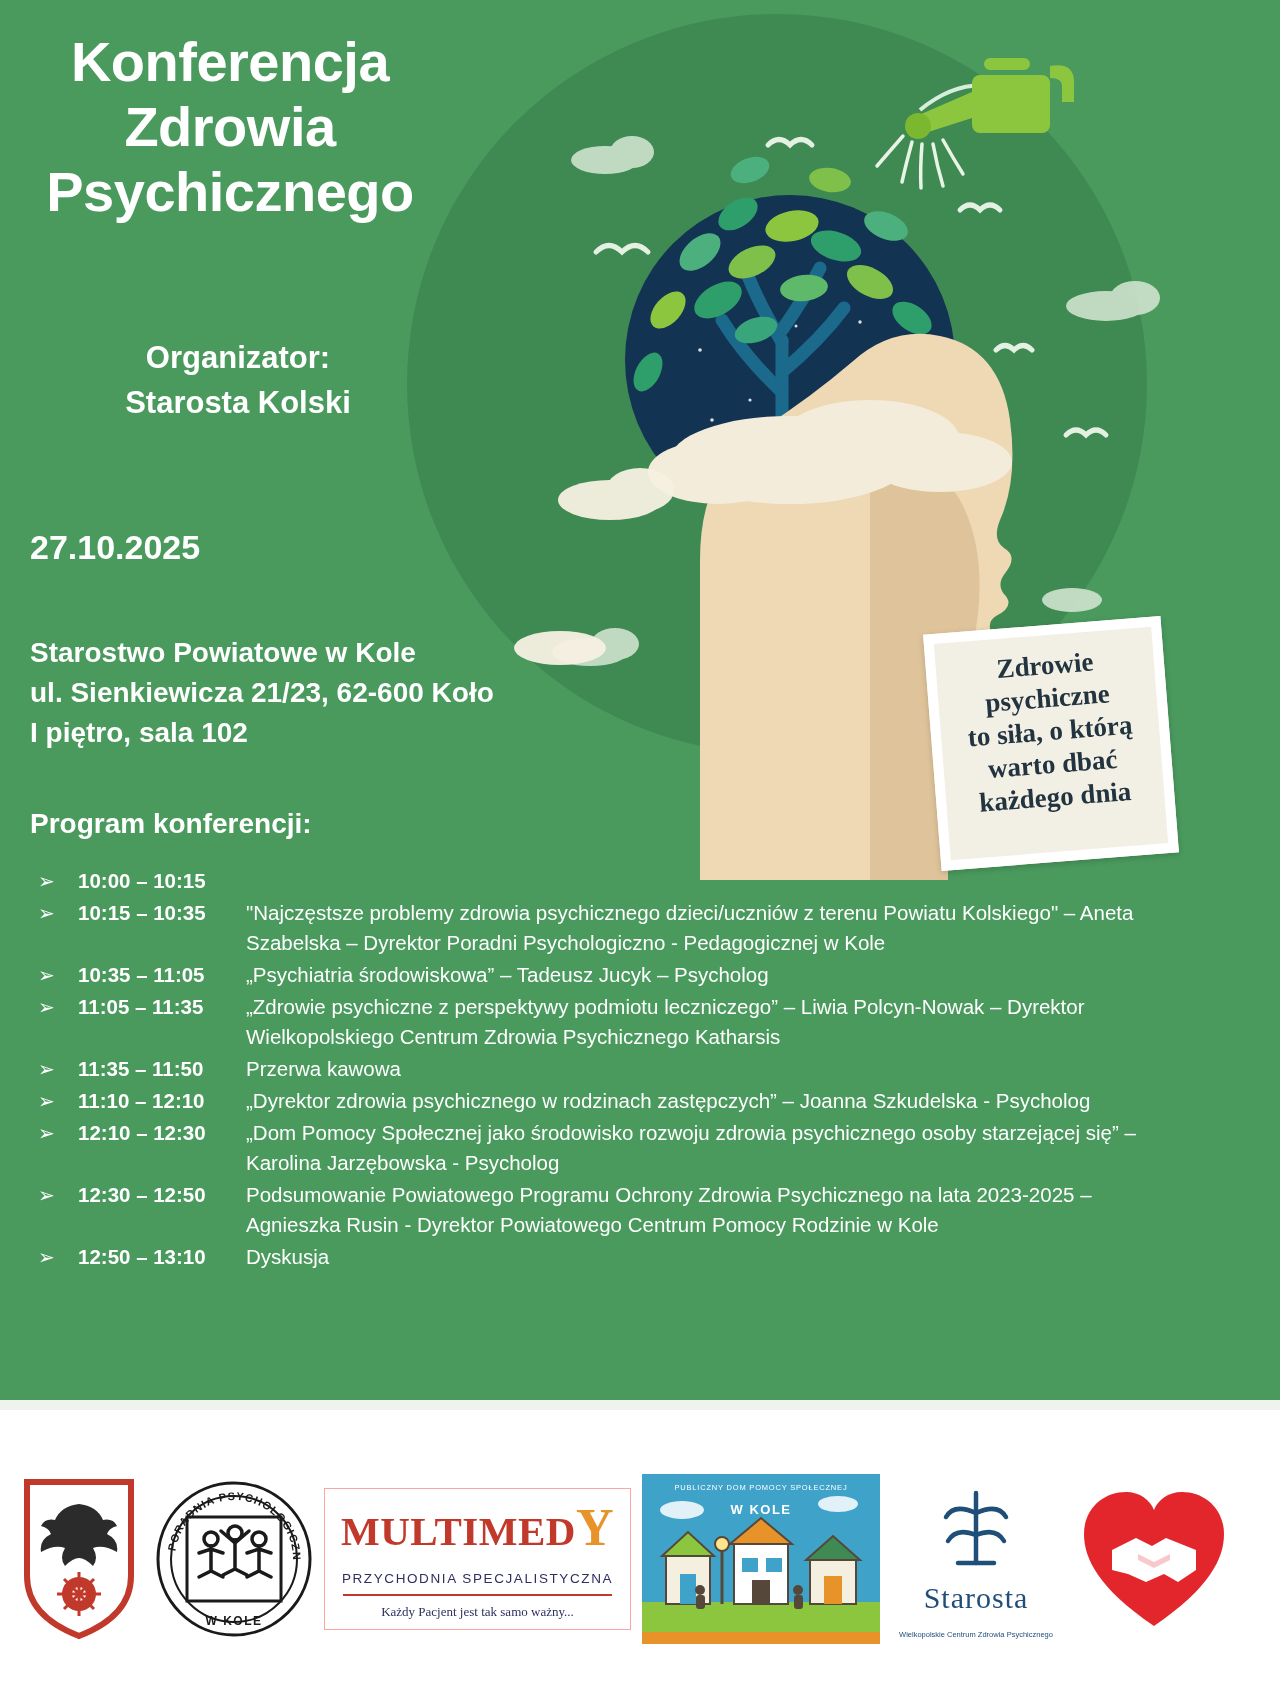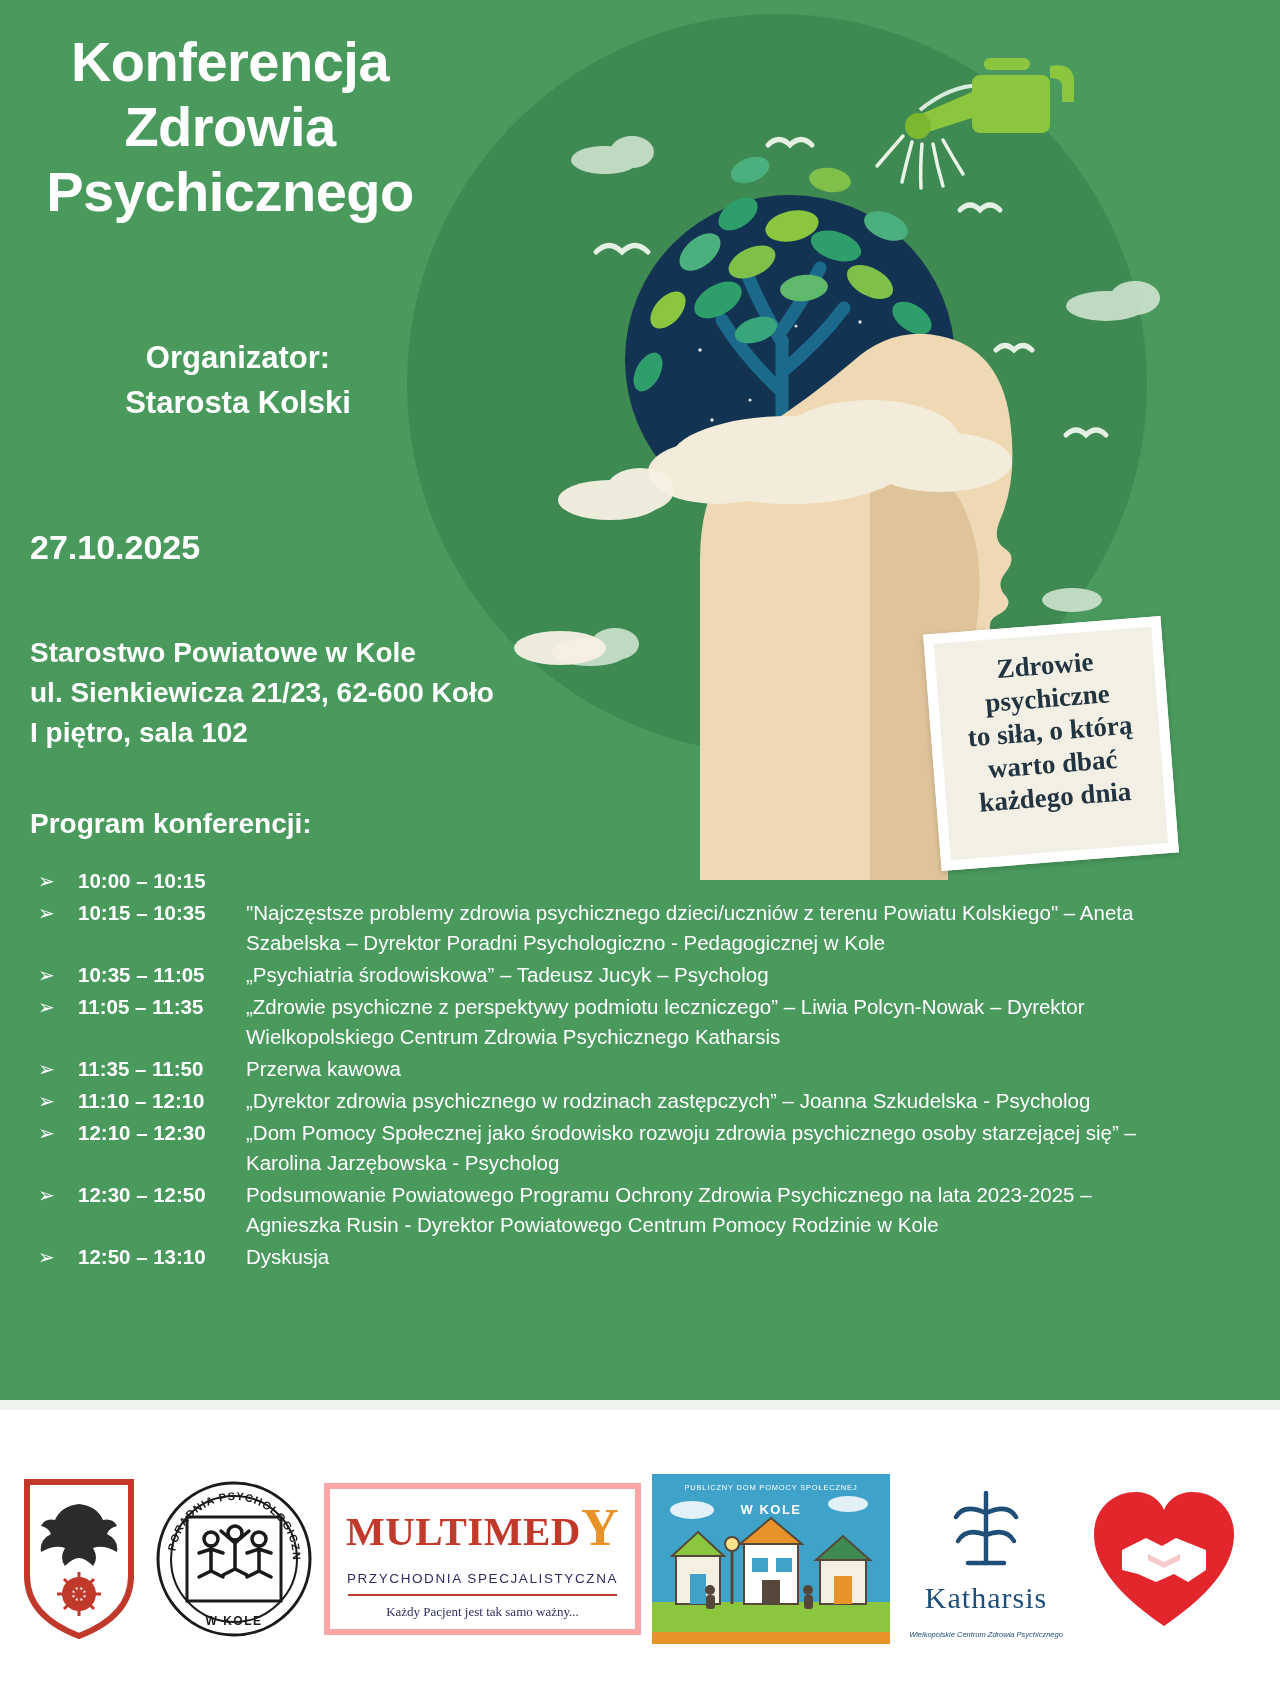--- a/index.html
+++ b/index.html
@@ -153,21 +153,21 @@
   }
   .logo-box {
     background: #ffffff;
     display: flex;
     align-items: center;
     justify-content: center;
     overflow: hidden;
   }
   .lb1 { width: 130px; height: 175px; }
   .lb2 { width: 160px; height: 175px; }
-  .lb3 { width: 305px; height: 140px; border: 6px solid #fca5a5; }
+  .lb3 { width: 305px; height: 140px; border: 1px solid #fca5a5; }
   .lb4 { width: 240px; height: 172px; }
   .lb5 { width: 170px; height: 175px; }
   .lb6 { width: 165px; height: 175px; }
 
   .multimed-title {
     font-family: "Liberation Serif", serif;
     font-size: 41px;
     font-weight: bold;
     letter-spacing: 0.5px;
   }
@@ -194,21 +194,20 @@
     font-size: 30px;
     color: #1f4e79;
     letter-spacing: 1px;
     margin-top: 2px;
   }
   .katharsis-sub {
     font-size: 7.5px;
     color: #1f4e79;
     text-align: left;
     margin-top: 15px;
-    font-style: italic;
   }
   .quote-card {
     position: absolute;
     left: 932px;
     top: 625px;
     width: 238px;
     height: 237px;
     background: #f2efe4;
     border: 10px solid #ffffff;
     box-sizing: border-box;
@@ -538,21 +537,21 @@
         <svg width="96" height="96" viewBox="0 0 96 96">
           <g stroke="#1f4e79" stroke-width="4.5" fill="none" stroke-linecap="round">
             <path d="M48 14 L48 84"></path>
             <path d="M48 34 Q26 24 18 38"></path>
             <path d="M48 34 Q70 24 78 38"></path>
             <path d="M48 56 Q28 48 20 62"></path>
             <path d="M48 56 Q68 48 76 62"></path>
             <path d="M30 84 L66 84"></path>
           </g>
         </svg>
-        <div class="katharsis-word">Katharsis</div>
+        <div class="katharsis-word">Starosta</div>
         <div class="katharsis-sub">Wielkopolskie Centrum Zdrowia Psychicznego</div>
       </div>
     </div>
 
     <div class="logo-box lb6">
       <svg width="152" height="150" viewBox="0 0 152 150">
         <path d="M76 142 C20 104 6 74 6 50 C6 24 26 8 48 8 C62 8 72 16 76 26 C80 16 90 8 104 8 C126 8 146 24 146 50 C146 74 132 104 76 142 Z" fill="#e3262c"></path>
         <g fill="#ffffff">
           <path d="M34 66 L58 54 L74 62 L88 54 L118 66 L118 86 L100 98 L86 90 L68 98 L50 90 L34 86 Z"></path>
         </g>

